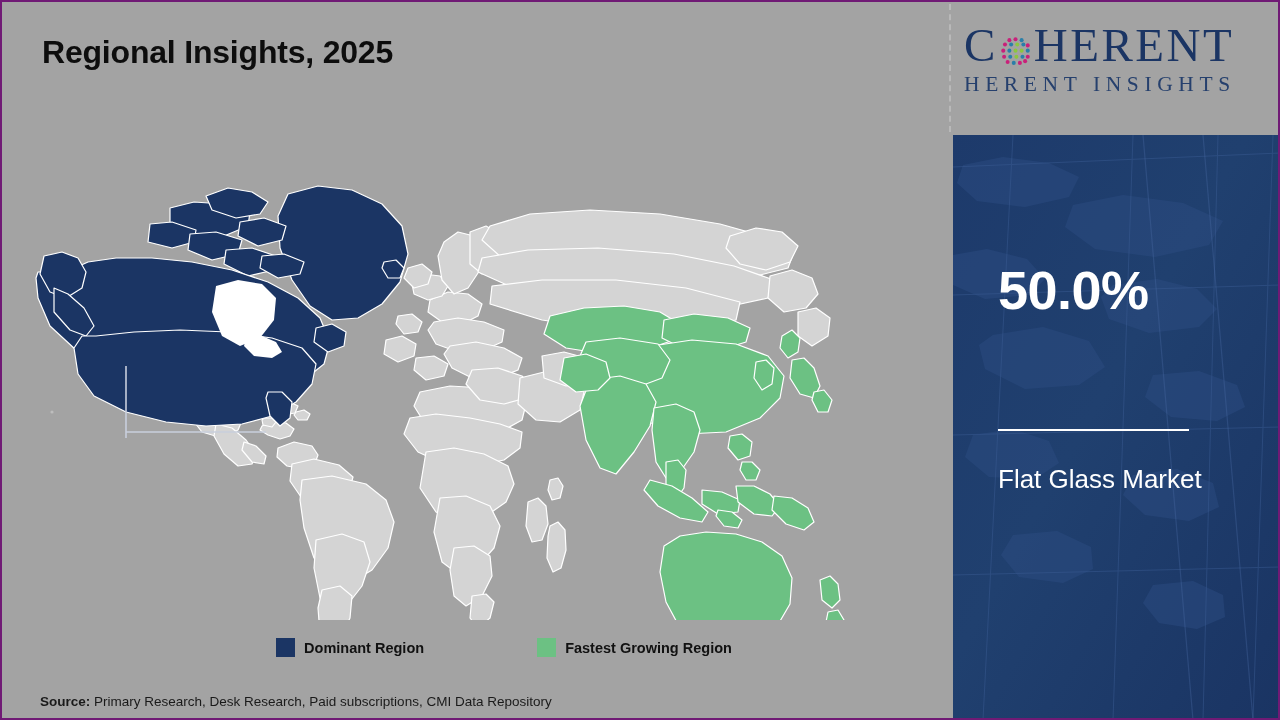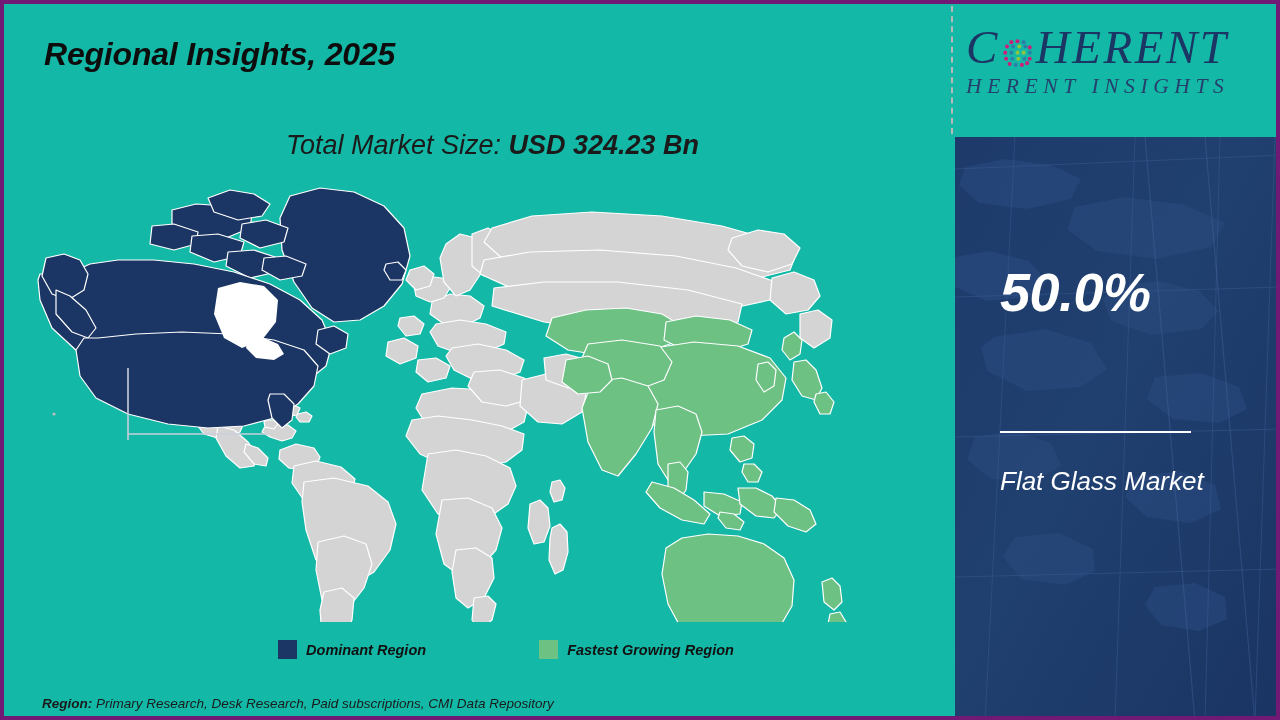--- a/index.html
+++ b/index.html
@@ -8,24 +8,23 @@
     background: #ffffff;
   }
   body {
     font-family: "Liberation Sans", sans-serif;
   }
   .infographic {
     position: relative;
     width: 1280px;
     height: 720px;
     box-sizing: border-box;
-    border: 4px solid #701a75;
-    background: #14b8a6;
+    border: 2px solid #701a75;
+    background: #a3a3a3;
     overflow: hidden;
-    font-style: italic;
   }
 
   
   .left-panel {
     position: absolute;
     left: 0; top: 0;
     width: 947px;
     height: 716px;
   }
   .page-title {
@@ -205,24 +204,20 @@
 </style>
 </head>
 <body>
 
 <div class="infographic">
 
   <div class="left-panel">
 
     <div class="page-title">Regional Insights, 2025</div>
 
-    <div class="market-size-line">
-      <span class="market-size-label">Total Market Size:</span>
-      <span class="market-size-value">USD 324.23 Bn</span>
-    </div>
 
     <div class="map-wrap">
       <svg viewBox="0 0 840 440" xmlns="http://www.w3.org/2000/svg">
         <g stroke="#ffffff" stroke-width="1.2" stroke-linejoin="round">
 
           <g fill="#d4d4d4">
             <path d="M232,246 l10,-5 14,2 8,6 -4,7 -10,3 -12,-4 -8,-5z"></path>
             <path d="M248,268 l16,-6 18,4 6,9 -3,8 -12,6 -16,-3 -10,-9z"></path>
             <path d="M262,284 l22,-5 25,6 14,12 -4,14 -14,10 -18,4 -16,-8 -11,-16z"></path>
             <path d="M272,300 l30,-4 34,8 20,16 8,22 -6,26 -16,22 -20,12 -22,-4 -16,-20 -10,-30 -4,-28z"></path>
@@ -370,21 +365,21 @@
         <span class="legend-swatch" style="background:#1b3564"></span>
         <span class="legend-label">Dominant Region</span>
       </div>
       <div class="legend-item">
         <span class="legend-swatch" style="background:#6cc183"></span>
         <span class="legend-label">Fastest Growing Region</span>
       </div>
     </div>
 
     <div class="source-line">
-      <span class="source-strong">Region:</span><span> Primary Research, Desk Research, Paid subscriptions, CMI Data Repository</span>
+      <span class="source-strong">Source:</span><span> Primary Research, Desk Research, Paid subscriptions, CMI Data Repository</span>
     </div>
   </div>
 
   <div class="vdivider"></div>
 
   <div class="logo-block">
     <div class="logo-row1">
       <span>C</span>
       <span class="logo-globe">
         <svg viewBox="0 0 40 40" xmlns="http://www.w3.org/2000/svg">

